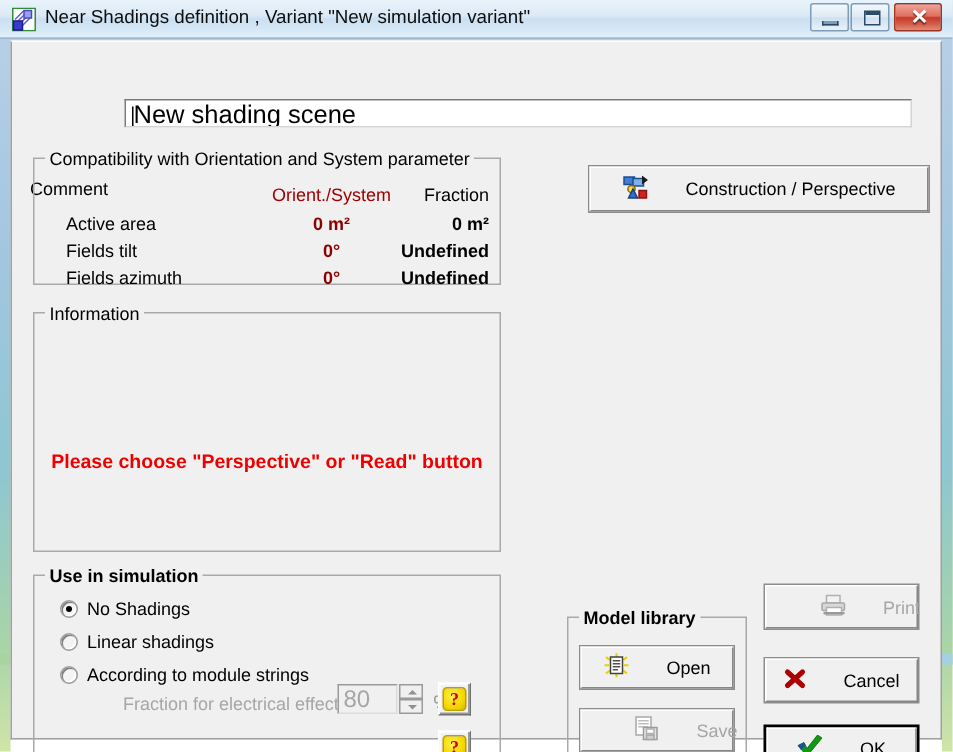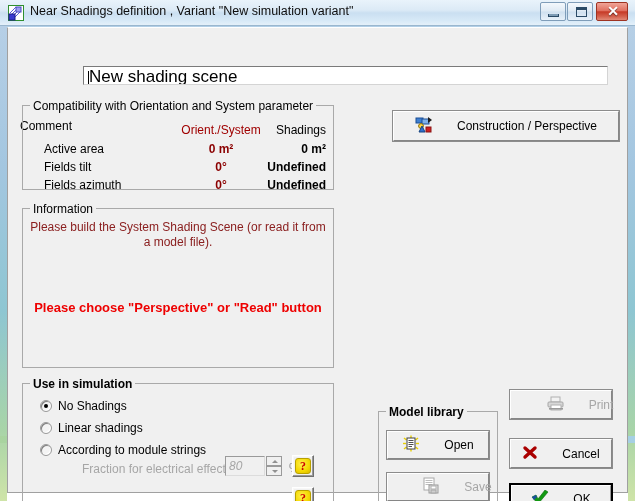--- a/index.html
+++ b/index.html
@@ -164,22 +164,22 @@
     width:4px; height:4px; border-radius:50%; background:#000;
   }
   .radio-label { position:absolute; left:18px; top:0px; }
 
   
   #fraction-label { position:absolute; left:74px; top:434px; font-size:12px; color:#a6a6a6; white-space:nowrap; }
   #fraction-input {
     position:absolute; left:217px; top:428px; width:40px; height:20px;
     background:#f0f0f0; border:1px solid #9a9a9a;
     border-right-color:#dcdcdc; border-bottom-color:#dcdcdc;
-    box-sizing:border-box; font-size:12px; color:#a6a6a6;
-    padding:2px 0 0 3px; line-height:15px;font-style:italic;
+    box-sizing:border-box; font-size:16px; color:#a6a6a6;
+    padding:2px 0 0 3px; line-height:15px;
   }
   #spin {
     position:absolute; left:258px; top:428px; width:16px; height:20px;
   }
   .spin-half {
     position:absolute; left:0; width:16px; height:10px;
     background: #f0f0f0;
     border:1px solid #9a9a9a; box-sizing:border-box;
   }
   .spin-up   { top:0; }
@@ -287,38 +287,37 @@
 
     <span class="lbl" id="comment-label">Comment</span>
     <div id="comment-input">
       <span id="caret"></span><span>New shading scene</span>
     </div>
 
     <div class="groupbox" id="gb-compat">
       <span class="group-title">Compatibility with Orientation and System parameter</span>
     </div>
     <span class="ct head-red" style="left:158px; top:95px;  width:110px; text-align:center;">Orient./System</span>
-    <span class="ct head-black" style="left:226px; top:95px;  width:92px;  text-align:right;">Shadings</span>
+    <span class="ct head-black" style="left:226px; top:95px;  width:92px;  text-align:right;">Fraction</span>
 
     <span class="ct rowlabel" style="left:36px;  top:114px;">Active area</span>
     <span class="ct valred" style="left:158px; top:114px; width:110px; text-align:center;">0 m²</span>
     <span class="ct valblk" style="left:226px; top:114px; width:92px;  text-align:right;">0 m²</span>
 
     <span class="ct rowlabel" style="left:36px;  top:132px;">Fields tilt</span>
     <span class="ct valred" style="left:158px; top:132px; width:110px; text-align:center;">0°</span>
     <span class="ct valblk" style="left:226px; top:132px; width:92px;  text-align:right;">Undefined</span>
 
     <span class="ct rowlabel" style="left:36px;  top:150px;">Fields azimuth</span>
     <span class="ct valred" style="left:158px; top:150px; width:110px; text-align:center;">0°</span>
     <span class="ct valblk" style="left:226px; top:150px; width:92px;  text-align:right;">Undefined</span>
 
     <div class="groupbox" id="gb-info">
       <span class="group-title">Information</span>
     </div>
-    <div class="info-line1">Please build the System Shading Scene  (or read it from a model file).</div>
     <div class="info-line2">Please choose "Perspective" or "Read" button</div>
 
     <div class="groupbox" id="gb-use">
       <span class="group-title bold">Use in simulation</span>
     </div>
 
     <div class="radio-row" style="left:32px; top:371px;">
       <span class="radio checked"></span>
       <span class="radio-label">No Shadings</span>
     </div>

